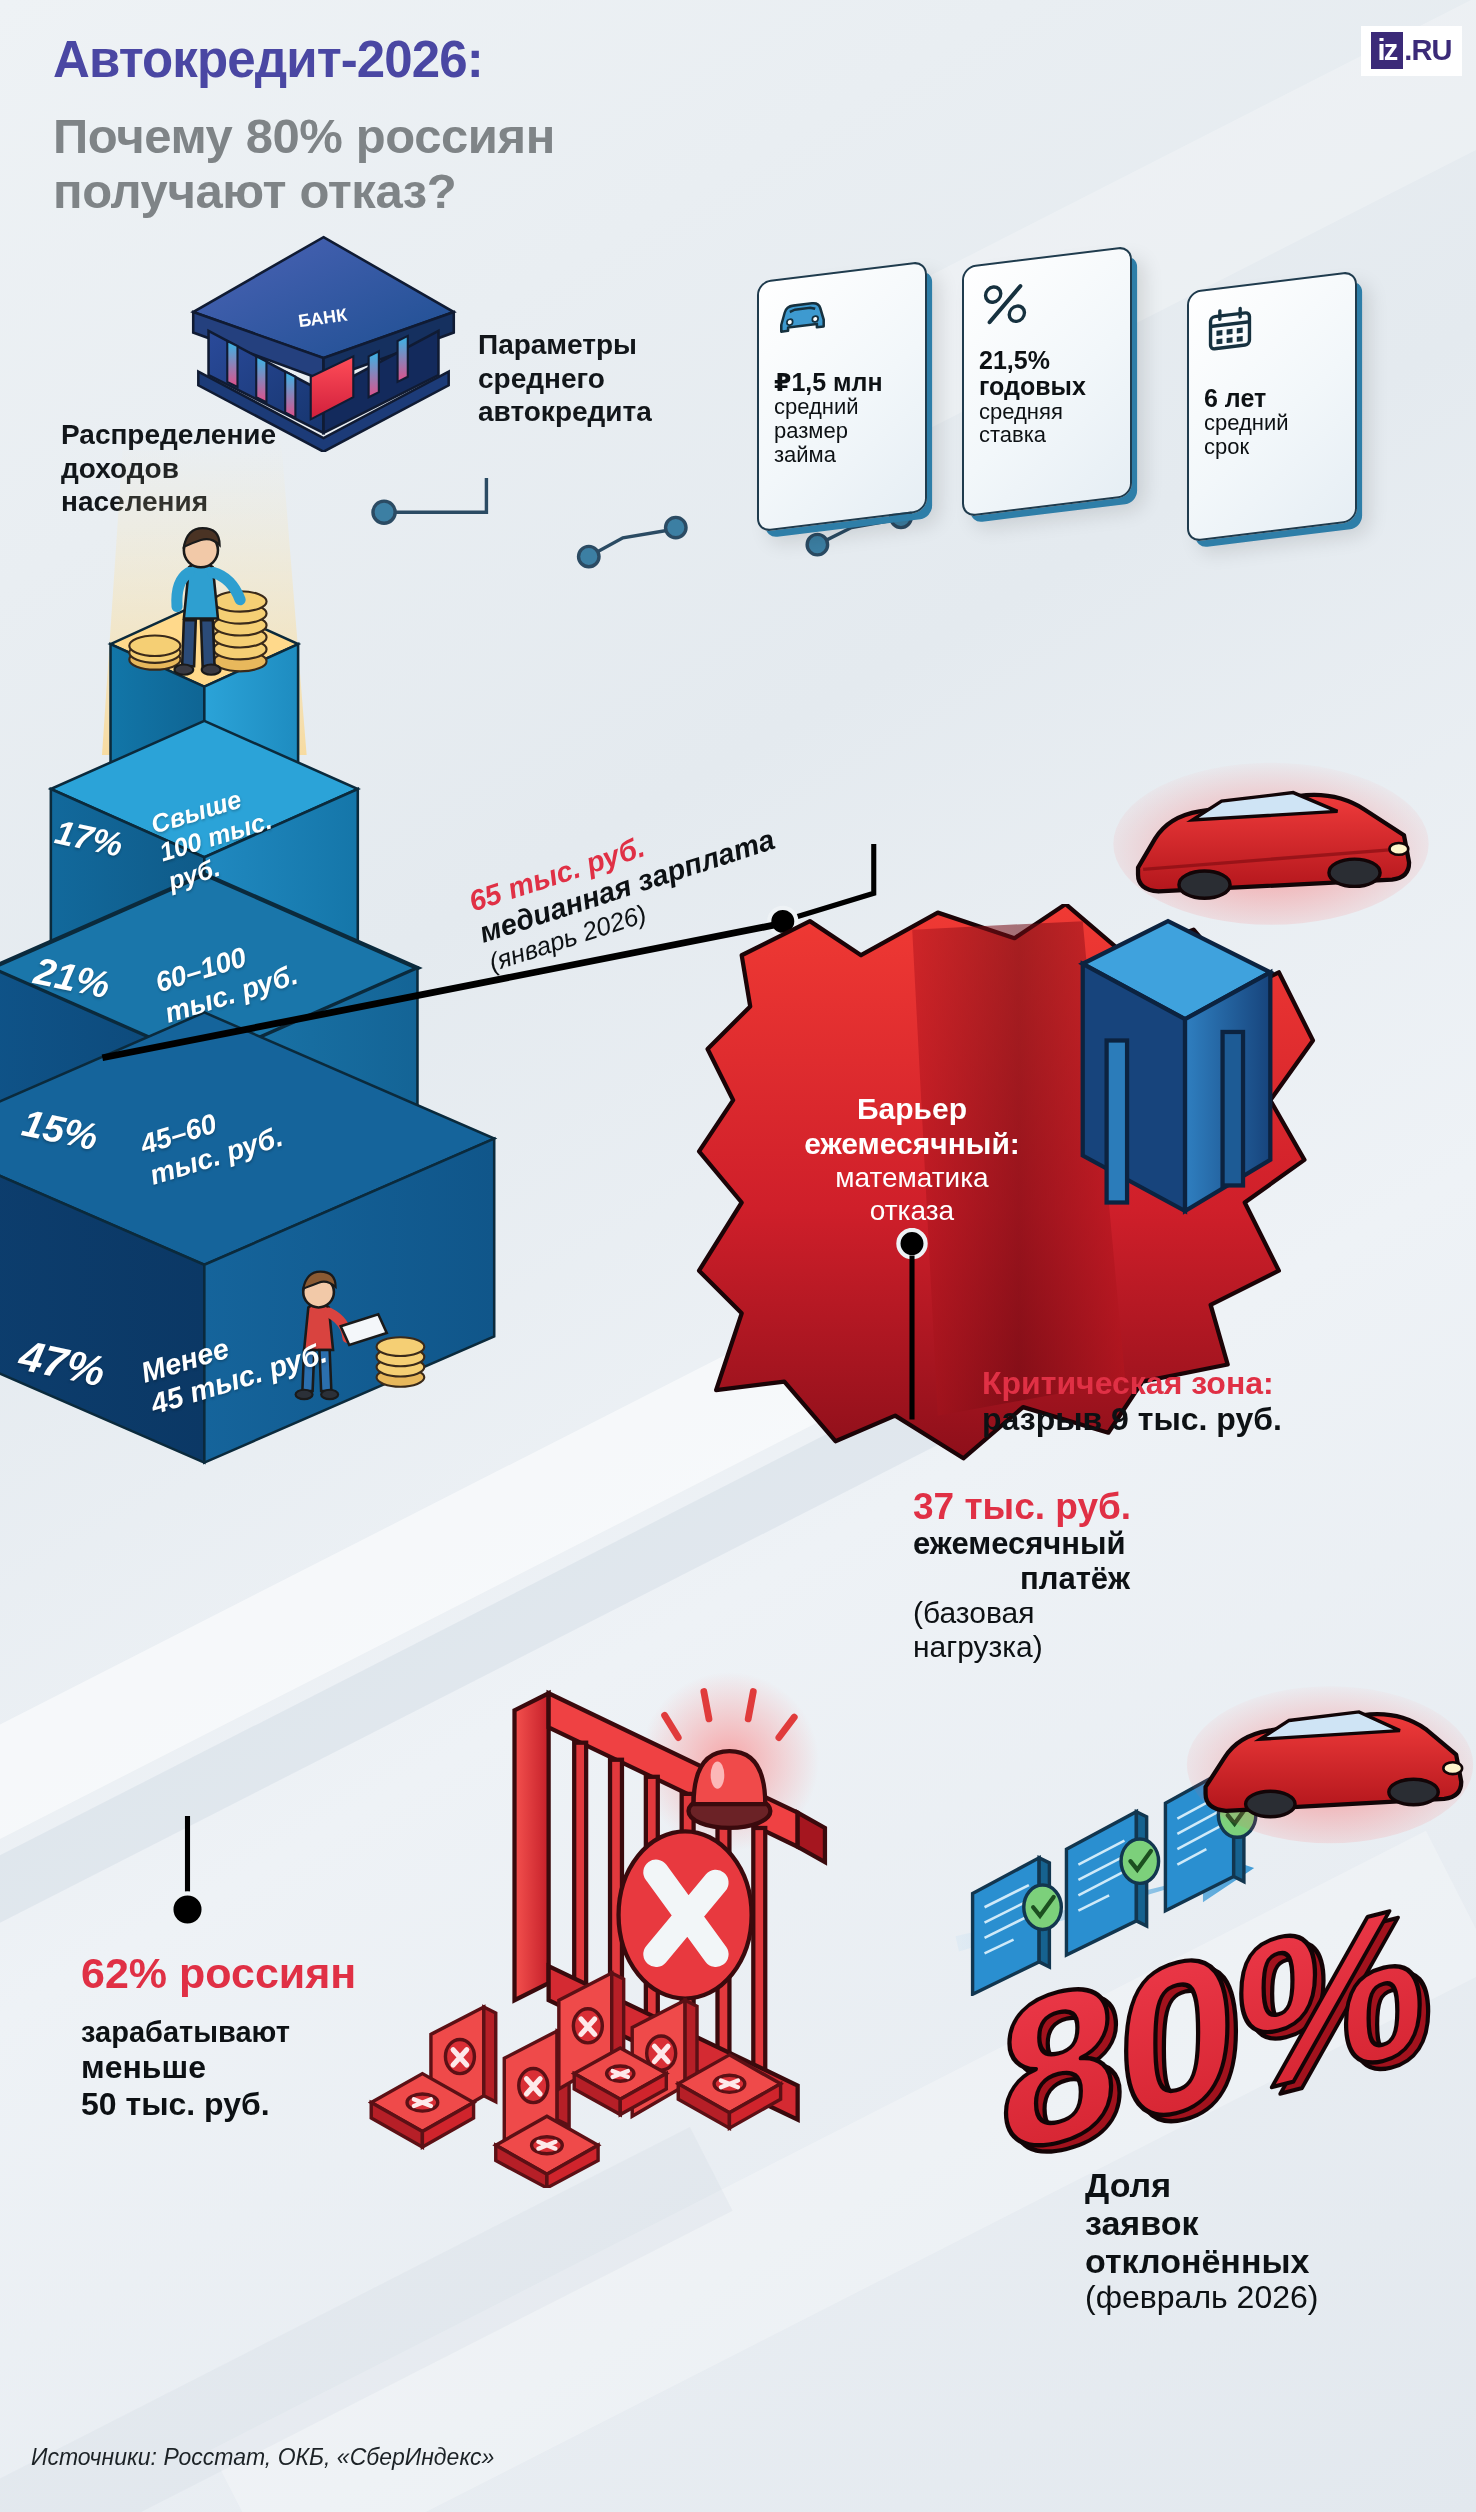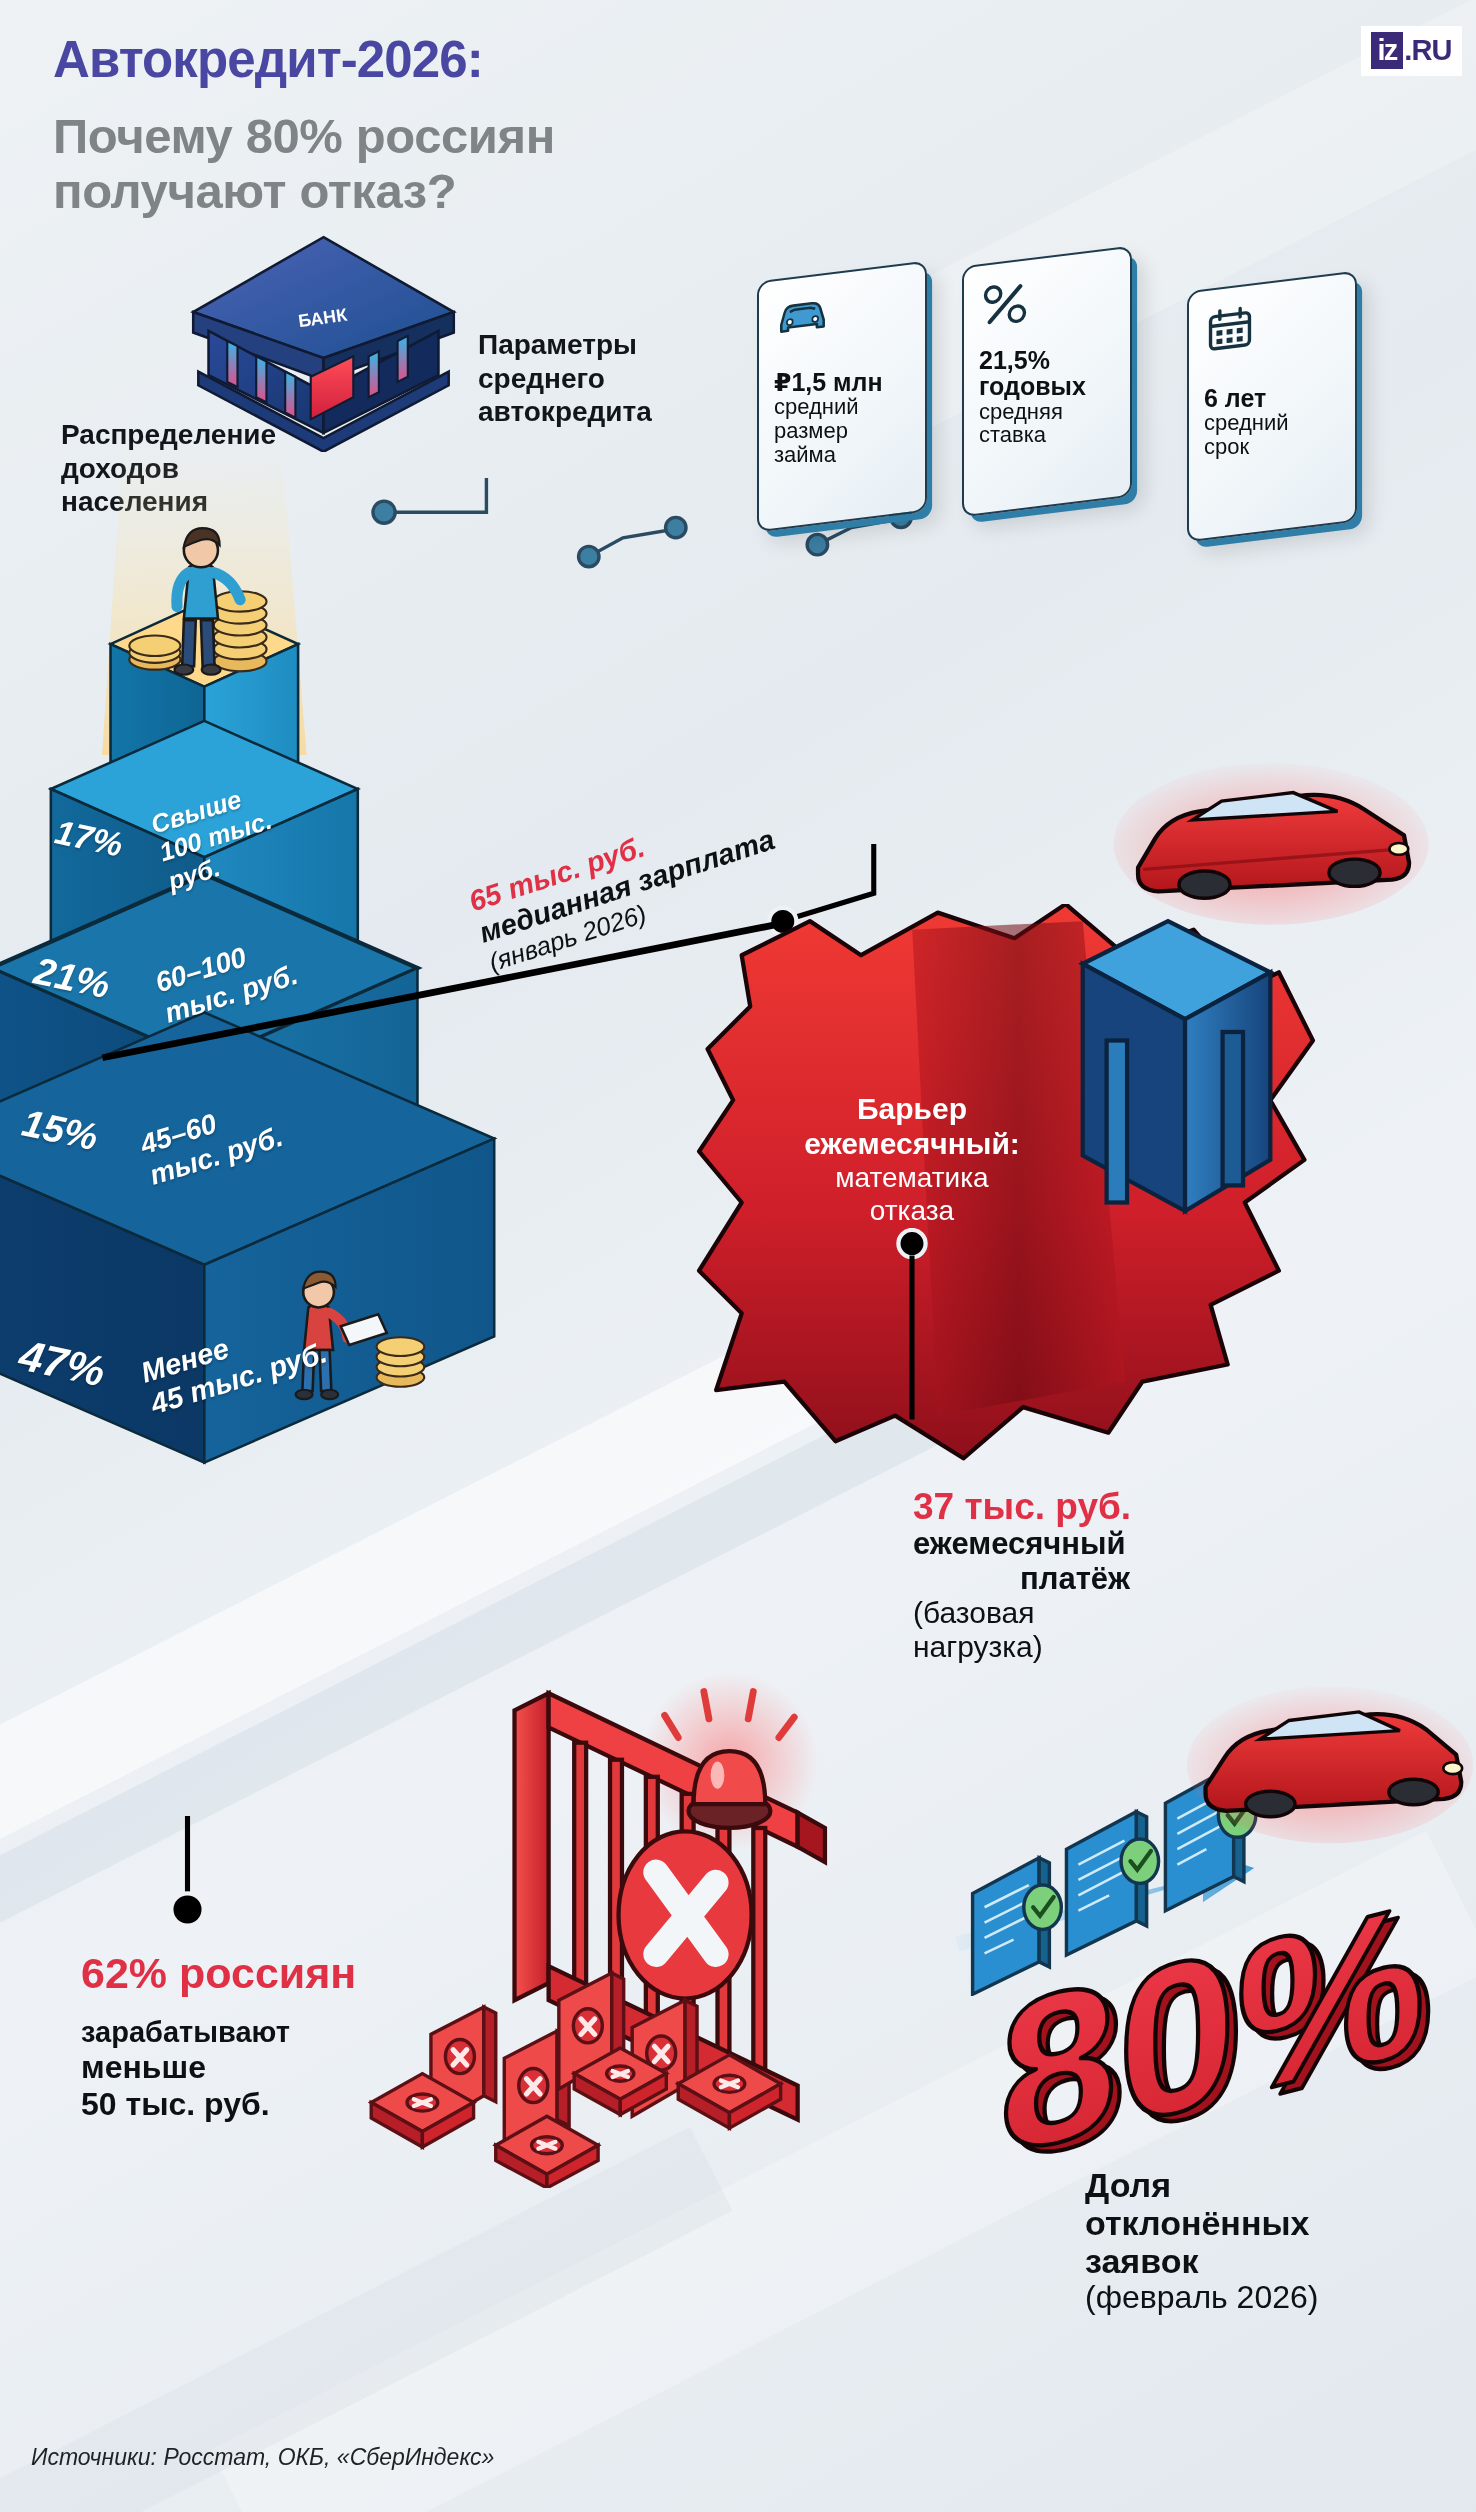--- a/index.html
+++ b/index.html
@@ -381,20 +381,24 @@
     <path d="M40 140 L344 116" stroke="#7d0a10" stroke-width="4" opacity=".6"></path>
     <ellipse cx="112" cy="158" rx="30" ry="16" fill="#2a2d33" stroke="#120507" stroke-width="4"></ellipse>
     <ellipse cx="288" cy="144" rx="30" ry="16" fill="#2a2d33" stroke="#120507" stroke-width="4"></ellipse>
     <ellipse cx="340" cy="116" rx="11" ry="7" fill="#fff5cc" stroke="#120507" stroke-width="3"></ellipse>
   </svg>
 
   <svg style="position:absolute;left:895px;top:1228px;width:68px;height:196px;" viewBox="0 0 80 230" width="68" height="196">
     <circle cx="20" cy="18" r="16" fill="#000" stroke="#eef2f5" stroke-width="5"></circle>
     <line x1="20" y1="32" x2="20" y2="225" stroke="#000" stroke-width="6"></line>
   </svg>
+  <div style="position:absolute;left:982px;top:1366px;">
+    <div class="bigred" style="font-size:32px;line-height:1.1;">Критическая зона:</div>
+    <div style="font-size:32px;font-weight:bold;color:#0d1114;line-height:1.15;">разрыв 9 тыс. руб.</div>
+  </div>
 
   <div style="position:absolute;left:913px;top:1488px;width:324px;">
     <div style="font-size:37px;font-weight:bold;line-height:1.05;" class="red">37 тыс. руб.</div>
     <div style="font-size:31px;font-weight:bold;color:#0d1114;line-height:1.12;">ежемесячный</div>
     <div style="font-size:31px;font-weight:bold;color:#0d1114;line-height:1.12;text-align:center;">платёж</div>
     <div style="font-size:30px;color:#0d1114;line-height:1.12;">(базовая</div>
     <div style="font-size:30px;color:#0d1114;line-height:1.12;">нагрузка)</div>
   </div>
 
   <svg style="position:absolute;left:947px;top:1740px;width:401px;height:256px;" viewBox="0 0 470 300">
@@ -582,22 +586,22 @@
     </defs>
     <g transform="skewY(-14) translate(0,72)">
 
       <text x="22" y="238" font-family="Liberation Sans, sans-serif" font-size="250" font-weight="bold" fill="#a2121d" stroke="#130406" stroke-width="5" stroke-linejoin="round">80%</text>
       <text x="12" y="228" font-family="Liberation Sans, sans-serif" font-size="250" font-weight="bold" fill="url(#p80)" stroke="#130406" stroke-width="5" stroke-linejoin="round">80%</text>
     </g>
   </svg>
 
   <div class="cap" style="left:1085px;top:2166px;width:392px;">
     <div style="font-size:34px;font-weight:bold;line-height:1.12;">Доля</div>
+    <div style="font-size:34px;font-weight:bold;line-height:1.12;">заявок</div>
     <div style="font-size:34px;font-weight:bold;line-height:1.12;">отклонённых</div>
-    <div style="font-size:34px;font-weight:bold;line-height:1.12;">заявок</div>
     <div style="font-size:32px;line-height:1.12;">(февраль 2026)</div>
   </div>
 
 
   <div class="src">Источники: Росстат, ОКБ, «СберИндекс»</div>
 
 </div>
 
 
 </body></html>

